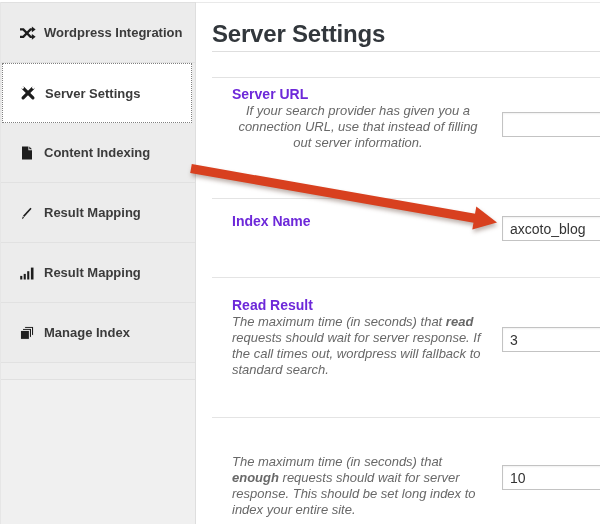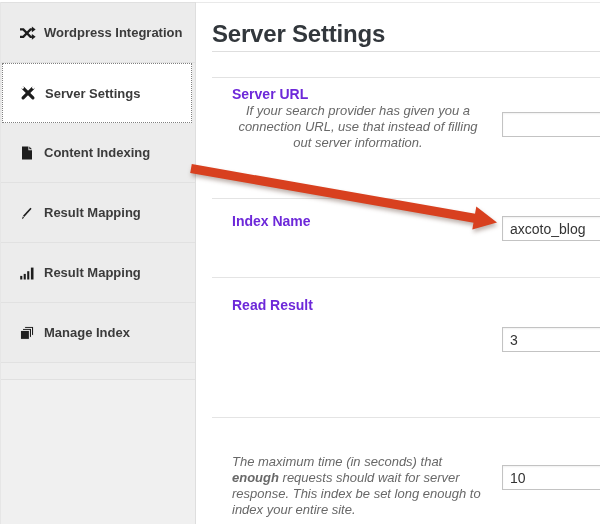--- a/index.html
+++ b/index.html
@@ -222,23 +222,24 @@
   <div class="divider d5"></div>
 
   <div class="flabel lab-r0">Server URL</div>
   <p class="fdesc desc-r0"><span>If your search provider has given you a connection URL, use that instead of filling out server information.</span><strong></strong><span></span></p>
   <input type="text" class="finput inp-r0" value="" style="">
 
   <div class="flabel lab-r1">Index Name</div>
   <input type="text" class="finput inp-r1" value="axcoto_blog" style="">
 
   <div class="flabel lab-r2">Read Result</div>
+  <p class="fdesc desc-r2"><span>The maximum time (in seconds) that </span><strong>read</strong><span> requests should wait for server response. If the call times out, wordpress will fallback to standard search.</span></p>
   <input type="text" class="finput inp-r2" value="3" style="">
 
-  <p class="fdesc desc-r3"><span>The maximum time (in seconds) that </span><strong>enough</strong><span> requests should wait for server response. This index be set long enough to index your entire site.</span></p>
+  <p class="fdesc desc-r3"><span>The maximum time (in seconds) that </span><strong>enough</strong><span> requests should wait for server response. This should be set long index to index your entire site.</span></p>
   <input type="text" class="finput inp-r3" value="10" style="">
 
   <svg class="arrow-svg" viewBox="0 0 600 524">
     <line x1="191" y1="168.5" x2="476" y2="218.5" stroke-width="9" stroke="#d8401f"></line>
     <polygon points="497,222.5 472.3,229.5 476.3,206.5" fill="#d8401f"></polygon>
   </svg>
 
 </div>
 
 </body></html>

